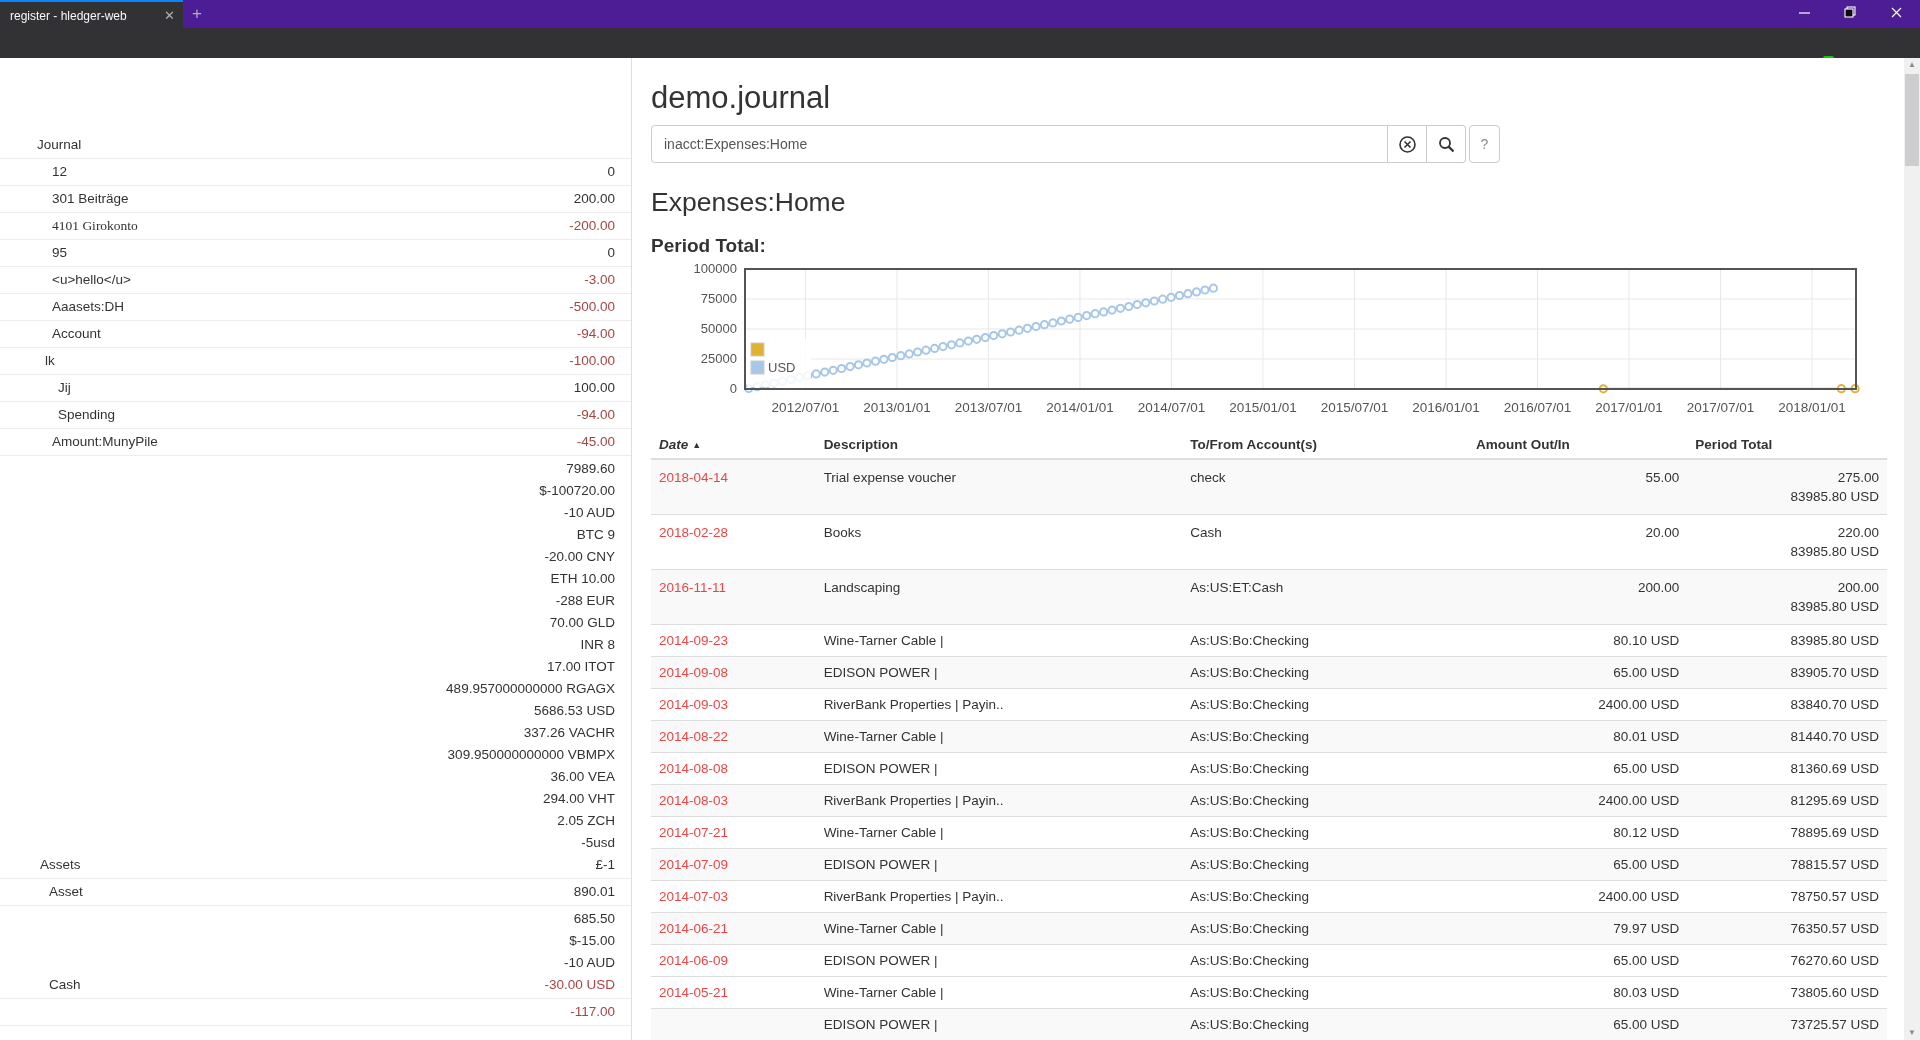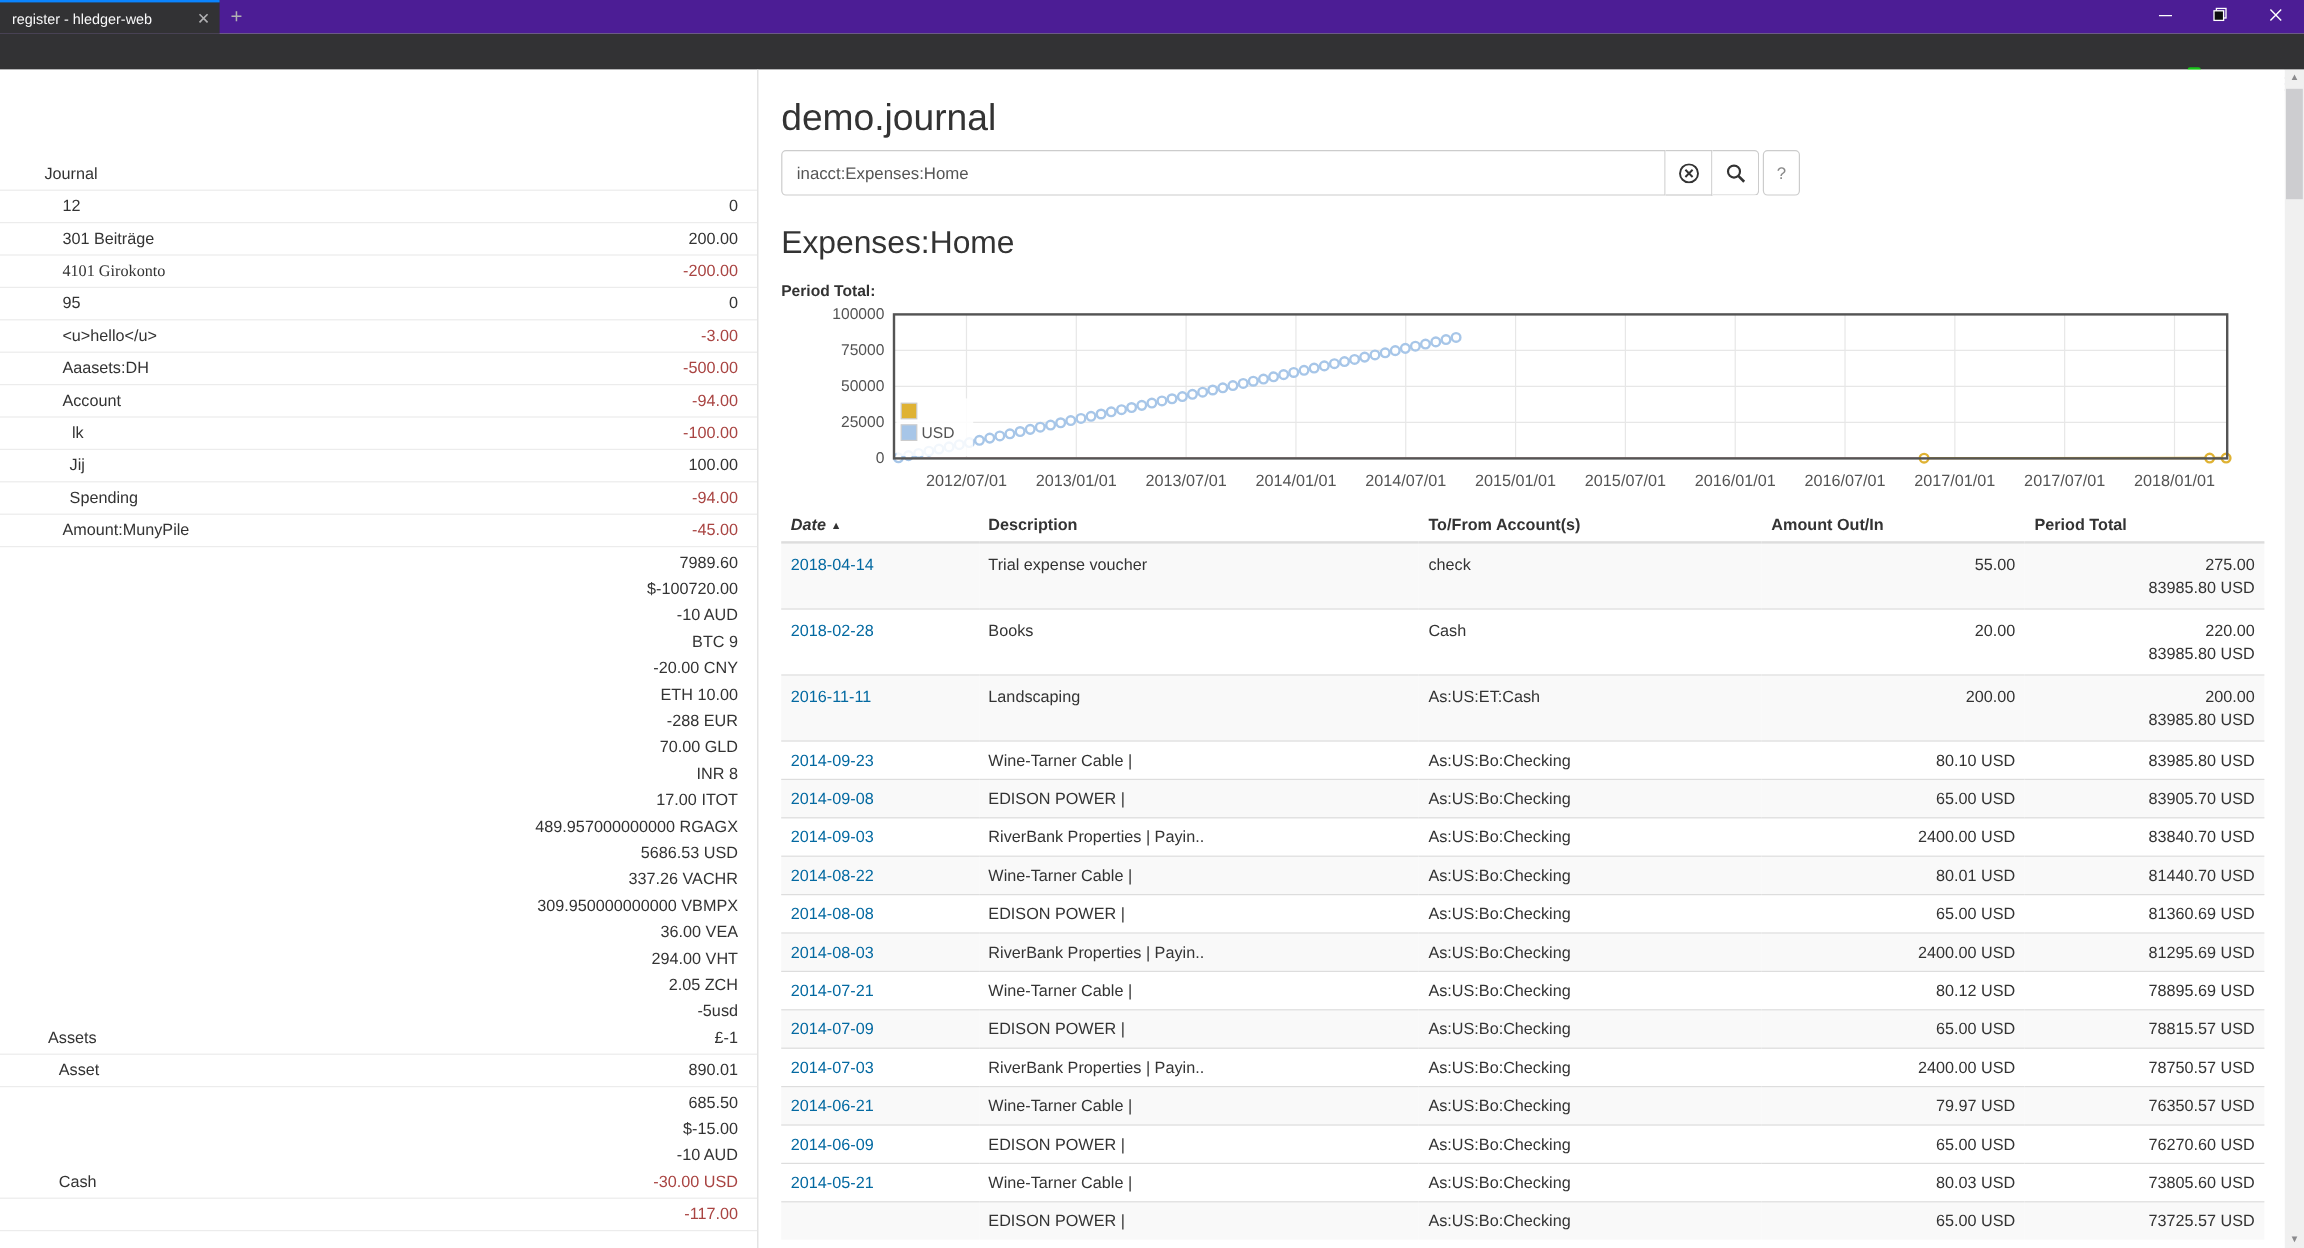--- a/index.html
+++ b/index.html
@@ -40,31 +40,31 @@
   .neg{color:#a94442;}
 
   #main{position:absolute;left:651px;top:0;width:1236px;}
   #journal-title{margin:22px 0 0;font-size:31px;font-weight:400;color:#333;line-height:36px;}
   #search-form{margin-top:9px;display:flex;align-items:stretch;height:38px;}
   #search-input{width:737px;height:38px;box-sizing:border-box;border:1px solid #ccc;border-radius:4px 0 0 4px;padding:0 12px;font-size:14px;color:#555;font-family:"Liberation Sans",sans-serif;outline:none;}
   .grp-btn{width:39px;height:38px;box-sizing:border-box;border:1px solid #ccc;border-left:none;background:#fff;display:flex;align-items:center;justify-content:center;cursor:pointer;}
   .grp-btn.last{border-radius:0 4px 4px 0;}
   #help-btn{width:31px;height:38px;box-sizing:border-box;border:1px solid #ccc;background:#fff;border-radius:4px;margin-left:3px;color:#888;font-size:14px;display:flex;align-items:center;justify-content:center;cursor:pointer;}
   #acct-title{margin:24px 0 0;font-size:26.5px;font-weight:400;color:#333;line-height:30px;}
-  #period-label{margin-top:18px;font-size:13px;font-weight:bold;color:#333;}
+  #period-label{margin-top:18px;font-size:19px;font-weight:bold;color:#333;}
   #chart-svg{display:block;margin-top:4px;}
 
   #register-table{margin-top:10px;width:100%;border-collapse:collapse;font-size:13.5px;color:#333;}
   #register-table th{text-align:left;font-weight:bold;padding:6px 8px;border-bottom:2px solid #ddd;white-space:nowrap;}
   #register-table td{padding:6px 8px;border-top:1px solid #ddd;vertical-align:top;line-height:19px;}
   #register-table tr.stripe{background:#f9f9f9;}
   #register-table tr.tall td{padding-top:8px;padding-bottom:8px;}
   .num{text-align:right;}
   th.num{text-align:right;}
-  a.date-link{color:#0369a1;text-decoration:none;margin-top:20px;}
+  a.date-link{color:#ef4444;text-decoration:none;margin-top:20px;}
   .caret-up{font-size:9px;margin-left:4px;position:relative;top:-1px;}
   .tot2{display:block;}
 </style>
 </head>
 <body>
 
 <div id="canvas">
 
   <div id="tabbar">
     <div id="tab">
@@ -202,21 +202,21 @@
             <div class="neg">-500.00</div>
           </div>
         </div>
         <div class="side-row">
           <a class="side-label" href="#" style="padding-left: 52px;">Account</a>
           <div class="side-amts">
             <div class="neg">-94.00</div>
           </div>
         </div>
         <div class="side-row">
-          <a class="side-label" href="#" style="padding-left: 60px;">lk</a>
+          <a class="side-label" href="#" style="padding-left: 45px;">lk</a>
           <div class="side-amts">
             <div class="neg">-100.00</div>
           </div>
         </div>
         <div class="side-row">
           <a class="side-label" href="#" style="padding-left: 58px;">Jij</a>
           <div class="side-amts">
             <div>100.00</div>
           </div>
         </div>

